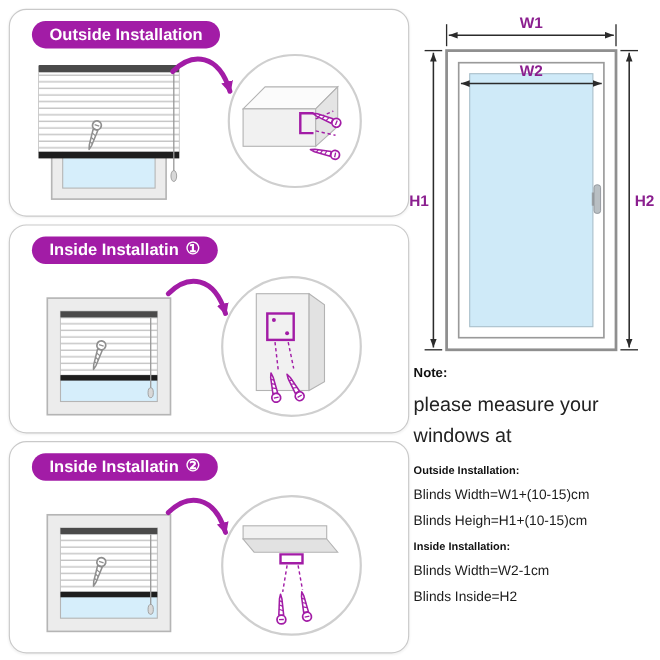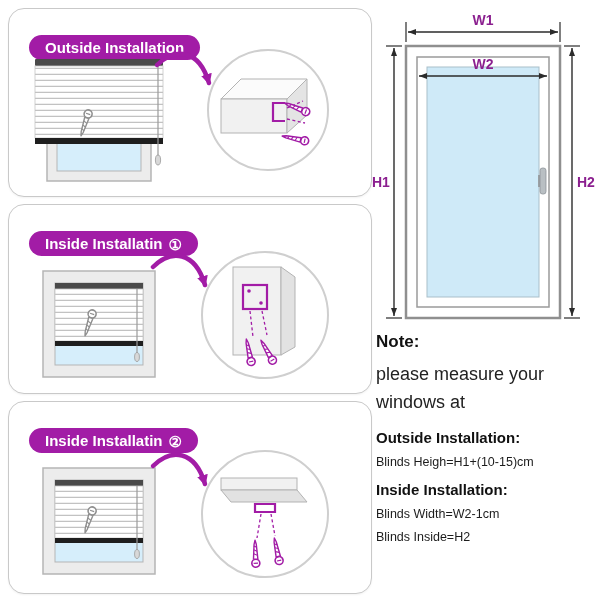--- a/index.html
+++ b/index.html
@@ -3,35 +3,35 @@
 <meta charset="utf-8">
 <style>
   html,body{margin:0;padding:0;background:#fff;}
   .page{position:relative;width:600px;height:600px;background:#ffffff;font-family:"Liberation Sans",sans-serif;overflow:hidden;}
 
   .panel{position:absolute;left:8px;width:362px;border:1.5px solid #c9c9c9;border-radius:16px;background:#fff;box-shadow:0 1px 2px rgba(0,0,0,0.05);}
   .panel-1{top:8px;height:187px;}
   .panel-2{top:204px;height:188px;}
   .panel-3{top:401px;height:191px;}
 
-  .pill{position:absolute;top:10px;left:20px;background:#a21ca6;color:#fff;font-weight:bold;font-size:15px;padding:4px 16px;border-radius:999px;display:flex;align-items:flex-end;gap:6px;white-space:nowrap;margin-top:16px;}
+  .pill{position:absolute;top:10px;left:20px;background:#a21ca6;color:#fff;font-weight:bold;font-size:15px;padding:4px 16px;border-radius:999px;display:flex;align-items:flex-start;gap:6px;white-space:nowrap;}
   .badge{font-size:15px;line-height:1;}
 
   .illus{position:absolute;left:10px;top:30px;}
   .arrow-svg{position:absolute;overflow:visible;}
   .detail-circle{position:absolute;border:2px solid #cfcfcf;border-radius:50%;background:#fff;}
   .detail-circle svg{display:block;}
 
   .right-diagram{position:absolute;left:372px;top:12px;overflow:visible;}
   .dim{fill:#8b1f8f;font-weight:bold;font-size:14px;font-family:"Liberation Sans",sans-serif;}
 
   .notes{position:absolute;left:376px;top:332px;width:222px;color:#1c1c1c;}
-  .notes h3{margin:0 0 9px;font-size:17px;color:#111;}
+  .notes h3{margin:0 0 9px;font-size:12px;color:#111;}
   .notes p.body{margin:0 0 12px;font-size:18px;line-height:1.55;color:#222;}
-  .notes h4{margin:12px 0 9px;font-size:15px;color:#111;}
+  .notes h4{margin:12px 0 9px;font-size:10px;color:#111;}
   .notes p.formula{margin:0 0 9px;font-size:12.5px;color:#1c1c1c;}
 
   .screw-gray{color:#8f8f8f;}
   .screw-purple{color:#a21ca6;}
   svg{overflow:visible;}
 </style>
 </head>
 <body>
 
 <div class="page">
@@ -176,19 +176,20 @@
     <line x1="192" y1="34" x2="208" y2="34" stroke="#2b2b2b" stroke-width="1.2"></line>
     <line x1="192" y1="306" x2="208" y2="306" stroke="#2b2b2b" stroke-width="1.2"></line>
     <line x1="200" y1="36" x2="200" y2="304" stroke="#2b2b2b" stroke-width="1.4" marker-start="url(#dimArrow)" marker-end="url(#dimArrow)"></line>
     <text x="205" y="175" text-anchor="start" class="dim">H2</text>
   </svg>
 
   <div class="notes">
     <h3>Note:</h3>
     <p class="body"><span>please measure your windows at</span><br></p>
     <h4>Outside Installation:</h4>
+    <p class="formula">Blinds Width=W1+(10-15)cm</p>
     <p class="formula">Blinds Heigh=H1+(10-15)cm</p>
     <h4>Inside Installation:</h4>
     <p class="formula">Blinds Width=W2-1cm</p>
     <p class="formula">Blinds Inside=H2</p>
   </div>
 
 </div>
 
 </body></html>

